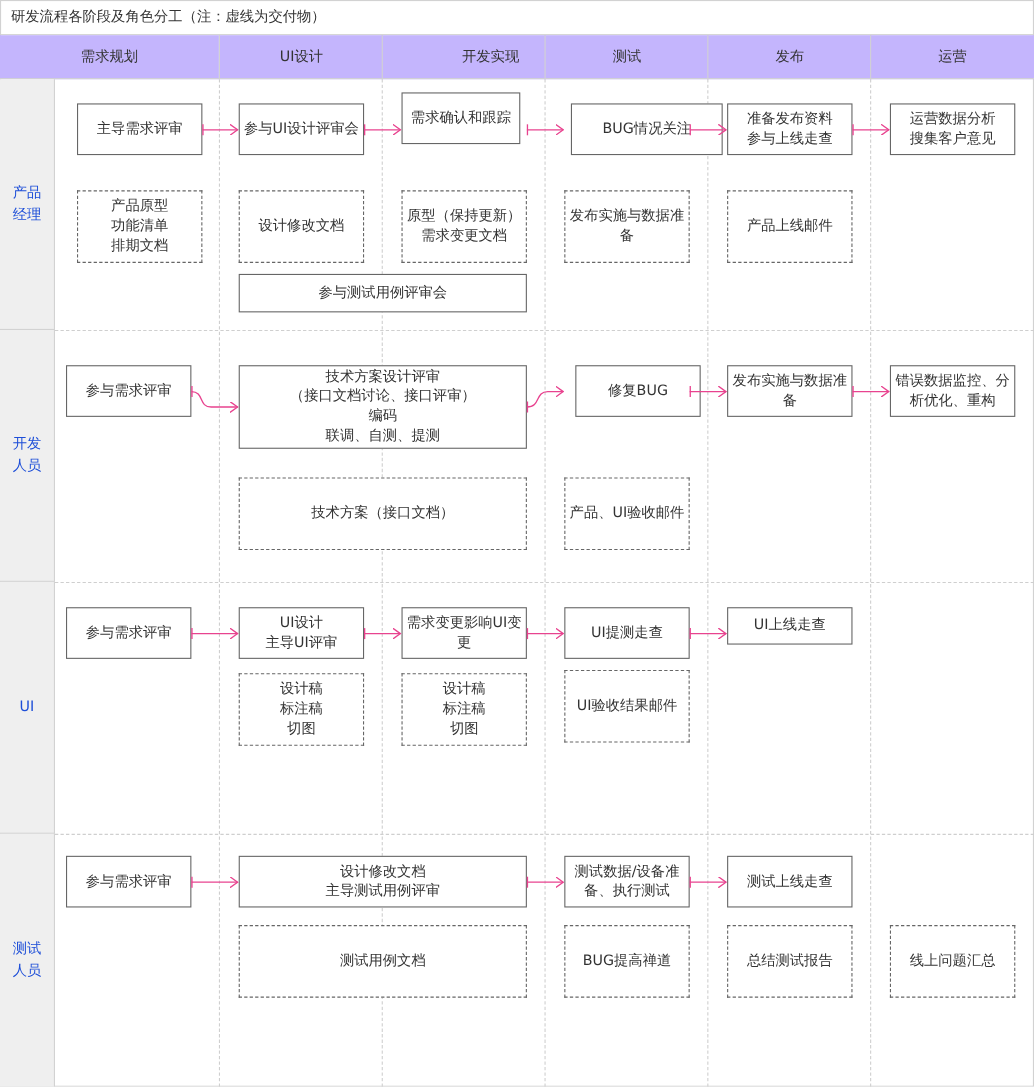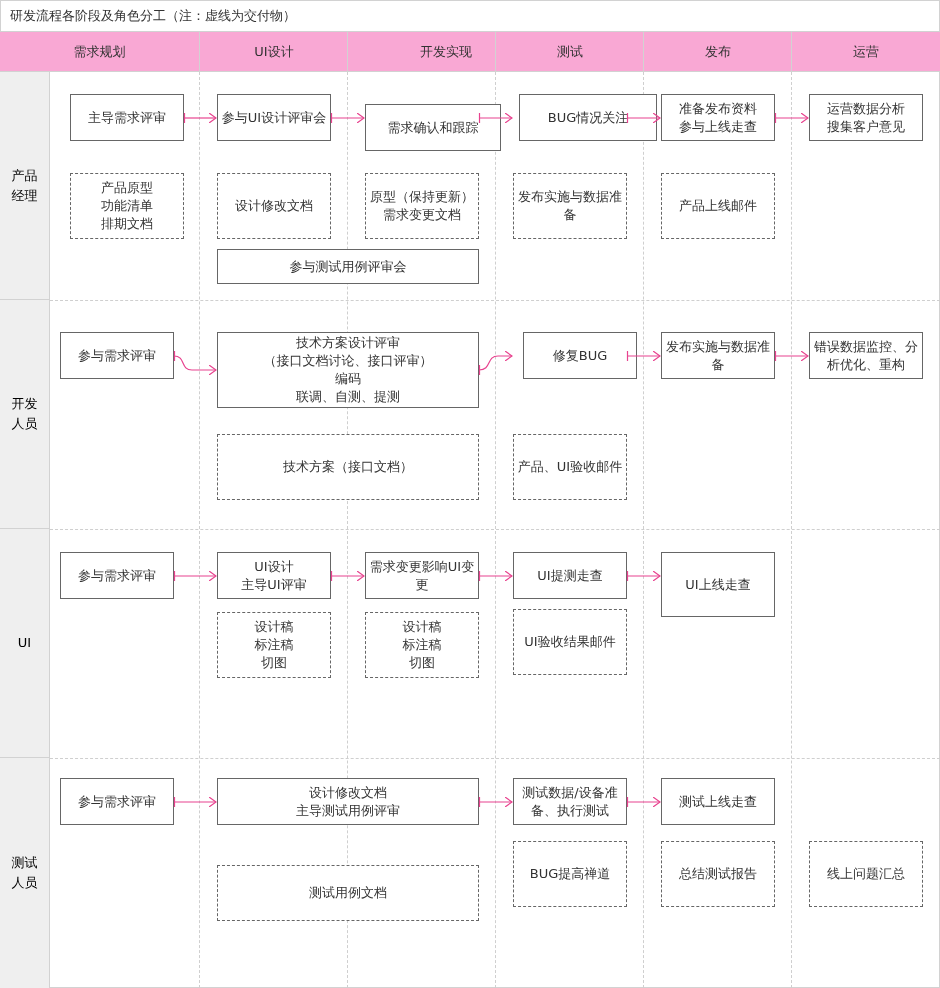--- a/index.html
+++ b/index.html
@@ -1,26 +1,26 @@
 <!DOCTYPE html>
 <html><head>
 <meta charset="utf-8">
 <style>
   html, body { margin: 0; padding: 0; background: #fff; }
   body { width: 940px; height: 988px; position: relative; overflow: hidden;
          font-family: "DejaVu Sans", "Liberation Sans", sans-serif; color: #333; }
   .frame { position: absolute; left: 0; top: 0; width: 938px; height: 986px; border: 1px solid #d2d2d2; }
   .title { position: absolute; left: 0; top: 0; width: 940px; height: 32px; border-bottom: 1px solid #d2d2d2;
            box-sizing: border-box; padding-left: 10px; line-height: 32px; font-size: 13px; color: #333; }
-  .colhead { position: absolute; top: 32px; height: 40px; background: #f9a8d4; border-bottom: 1px solid #d2d2d2;
+  .colhead { position: absolute; top: 32px; height: 40px; background: #c4b5fd; border-bottom: 1px solid #d2d2d2;
              box-sizing: border-box; text-align: center; line-height: 40px; font-size: 13px; color: #333; }
   .colhead.sep { border-left: 1px solid #d2d2d2; }
   .rowhead { position: absolute; left: 0; width: 50px; background: #efefef; border-right: 1px solid #d2d2d2;
              box-sizing: border-box; display: flex; align-items: center; justify-content: center;
-             font-size: 13px; color: #000000; text-align: center; line-height: 20px; }
+             font-size: 13px; color: #1d4ed8; text-align: center; line-height: 20px; }
   .rowhead span { display: block; width: 28px; }
   .vdash { position: absolute; width: 0; border-left: 1px dashed #cfcfcf; }
   .hdash { position: absolute; height: 0; border-top: 1px dashed #cfcfcf; }
   .box { position: absolute; box-sizing: border-box; border: 1px solid #666; background: #fff;
          display: flex; align-items: center; justify-content: center; text-align: center;
          font-size: 13px; line-height: 18px; color: #333; padding: 0 2px; white-space: pre-line; }
   .box.dashed { border: 1px dashed #666; }
   svg.arrows { position: absolute; left: 0; top: 0; pointer-events: none; }
 </style>
 </head>
@@ -56,21 +56,21 @@
 <div class="vdash" style="left:347px;top:72px;height:916px;"></div>
 <div class="vdash" style="left:495px;top:72px;height:916px;"></div>
 <div class="vdash" style="left:643px;top:72px;height:916px;"></div>
 <div class="vdash" style="left:791px;top:72px;height:916px;"></div>
 <div class="hdash" style="left:50px;top:300px;width:890px;"></div>
 <div class="hdash" style="left:50px;top:529px;width:890px;"></div>
 <div class="hdash" style="left:50px;top:758px;width:890px;"></div>
 
 <div class="box" style="left:70px;top:94px;width:114px;height:47px;">主导需求评审</div>
 <div class="box" style="left:217px;top:94px;width:114px;height:47px;">参与UI设计评审会</div>
-<div class="box" style="left:365px;top:104px;width:136px;height:47px;">需求确认和跟踪</div>
+<div class="box" style="left:365px;top:84px;width:108px;height:47px;">需求确认和跟踪</div>
 <div class="box" style="left:484px;top:94px;width:138px;height:47px;margin-left:35px;">BUG情况关注</div>
 <div class="box" style="left:661px;top:94px;width:114px;height:47px;">准备发布资料
 参与上线走查</div>
 <div class="box" style="left:809px;top:94px;width:114px;height:47px;">运营数据分析
 搜集客户意见</div>
 <div class="box dashed" style="left:70px;top:173px;width:114px;height:66px;">产品原型
 功能清单
 排期文档</div>
 <div class="box dashed" style="left:217px;top:173px;width:114px;height:66px;">设计修改文档</div>
 <div class="box dashed" style="left:365px;top:173px;width:114px;height:66px;">原型（保持更新）
@@ -88,35 +88,35 @@
 <div class="box" style="left:661px;top:332px;width:114px;height:47px;">发布实施与数据准备</div>
 <div class="box" style="left:809px;top:332px;width:114px;height:47px;">错误数据监控、分析优化、重构</div>
 <div class="box dashed" style="left:217px;top:434px;width:262px;height:66px;">技术方案（接口文档）</div>
 <div class="box dashed" style="left:513px;top:434px;width:114px;height:66px;">产品、UI验收邮件</div>
 
 <div class="box" style="left:60px;top:552px;width:114px;height:47px;">参与需求评审</div>
 <div class="box" style="left:217px;top:552px;width:114px;height:47px;">UI设计
 主导UI评审</div>
 <div class="box" style="left:365px;top:552px;width:114px;height:47px;">需求变更影响UI变更</div>
 <div class="box" style="left:513px;top:552px;width:114px;height:47px;">UI提测走查</div>
-<div class="box" style="left:661px;top:552px;width:114px;height:65px;">UI上线走查</div>
+<div class="box" style="left:661px;top:552px;width:114px;height:34px;">UI上线走查</div>
 <div class="box dashed" style="left:217px;top:612px;width:114px;height:66px;">设计稿
 标注稿
 切图</div>
 <div class="box dashed" style="left:365px;top:612px;width:114px;height:66px;">设计稿
 标注稿
 切图</div>
 <div class="box dashed" style="left:513px;top:609px;width:114px;height:66px;">UI验收结果邮件</div>
 
 <div class="box" style="left:60px;top:778px;width:114px;height:47px;">参与需求评审</div>
 <div class="box" style="left:217px;top:778px;width:262px;height:47px;">设计修改文档
 主导测试用例评审</div>
 <div class="box" style="left:513px;top:778px;width:114px;height:47px;">测试数据/设备准备、执行测试</div>
 <div class="box" style="left:661px;top:778px;width:114px;height:47px;">测试上线走查</div>
-<div class="box dashed" style="left:217px;top:841px;width:262px;height:56px;margin-top:24px;">测试用例文档</div>
+<div class="box dashed" style="left:217px;top:841px;width:262px;height:66px;">测试用例文档</div>
 <div class="box dashed" style="left:513px;top:841px;width:114px;height:66px;">BUG提高禅道</div>
 <div class="box dashed" style="left:661px;top:841px;width:114px;height:66px;">总结测试报告</div>
 <div class="box dashed" style="left:809px;top:841px;width:114px;height:66px;">线上问题汇总</div>
 
 <svg class="arrows" width="940" height="988">
   <defs>
     <marker id="ah" markerWidth="8" markerHeight="10" refX="7" refY="5" orient="auto" markerUnits="userSpaceOnUse">
       <path d="M0,0 L7,5 L0,10" fill="none" stroke="#e8438f" stroke-width="1.2"></path>
     </marker>
   </defs>

